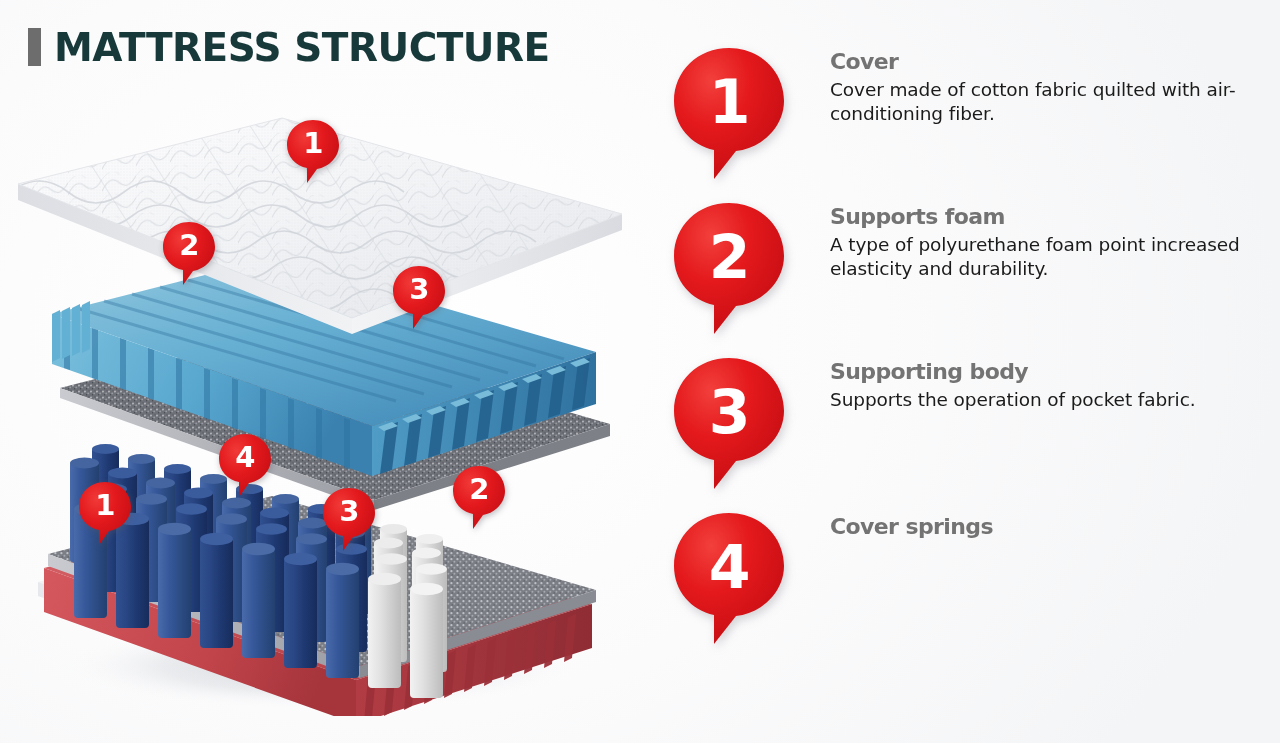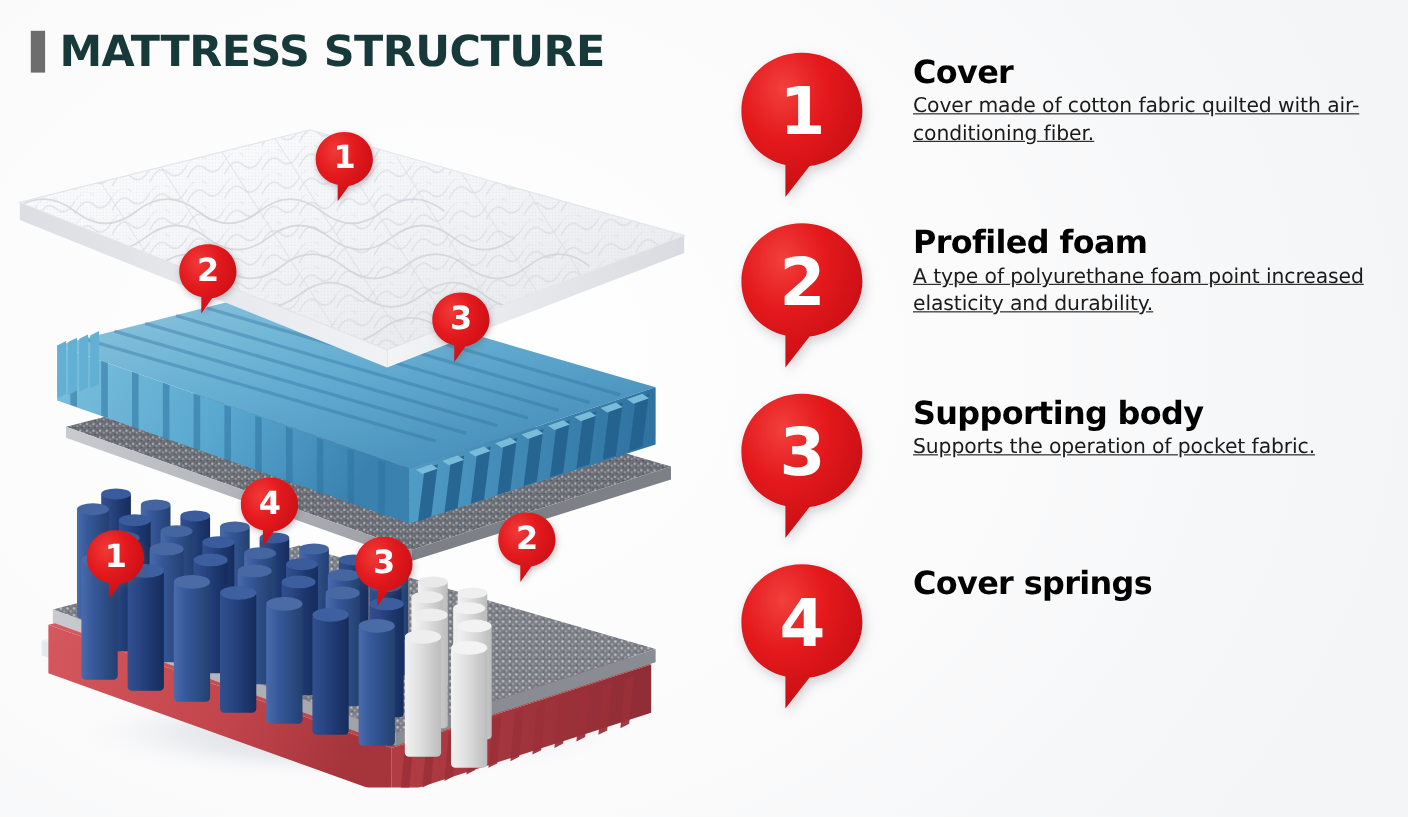--- a/index.html
+++ b/index.html
@@ -89,33 +89,32 @@
     letter-spacing: -1px;
     pointer-events: none;
   }
   .legend-body {
     position: absolute;
     left: 164px;
     top: 6px;
     width: 430px;
   }
   .legend-title {
-    font-size: 29px;
+    font-size: 22px;
     font-weight: bold;
-    color: #000000;
+    color: #737373;
     line-height: 1.08;
     letter-spacing: -0.6px;
     margin-bottom: 4px;
   }
   .legend-desc {
     font-size: 18.5px;
     color: #1b1b1b;
     line-height: 1.33;
     letter-spacing: -0.1px;
-    text-decoration: underline;
   }
 
   
   .illu {
     position: absolute;
     left: 0;
     top: 96px;
     width: 640px;
     height: 620px;
   }
@@ -673,21 +672,21 @@
               <stop offset="0%" stop-color="#f2403c"></stop>
               <stop offset="40%" stop-color="#e4191c"></stop>
               <stop offset="100%" stop-color="#bf0b11"></stop>
             </radialGradient>
           </defs>
           <path d="M57 2 C 26 2 2 25 2 55 C 2 80 19 99 42 104 L 42 133 L 64 105 C 90 102 112 81 112 55 C 112 25 88 2 57 2 Z" fill="url(#bigPinGrad2)"></path>
         </svg>
         <div class="pin-num">2</div>
       </div>
       <div class="legend-body">
-        <div class="legend-title">Profiled foam</div>
+        <div class="legend-title">Supports foam</div>
         <div class="legend-desc">A type of polyurethane foam point increased elasticity and durability.</div>
       </div>
     </div>
 
     <div class="legend-row">
       <div class="legend-pin">
         <svg class="pin-svg" viewBox="0 0 114 136" xmlns="http://www.w3.org/2000/svg">
           <defs>
             <radialGradient id="bigPinGrad3" cx="0.34" cy="0.25" r="0.88">
               <stop offset="0%" stop-color="#f2403c"></stop>

